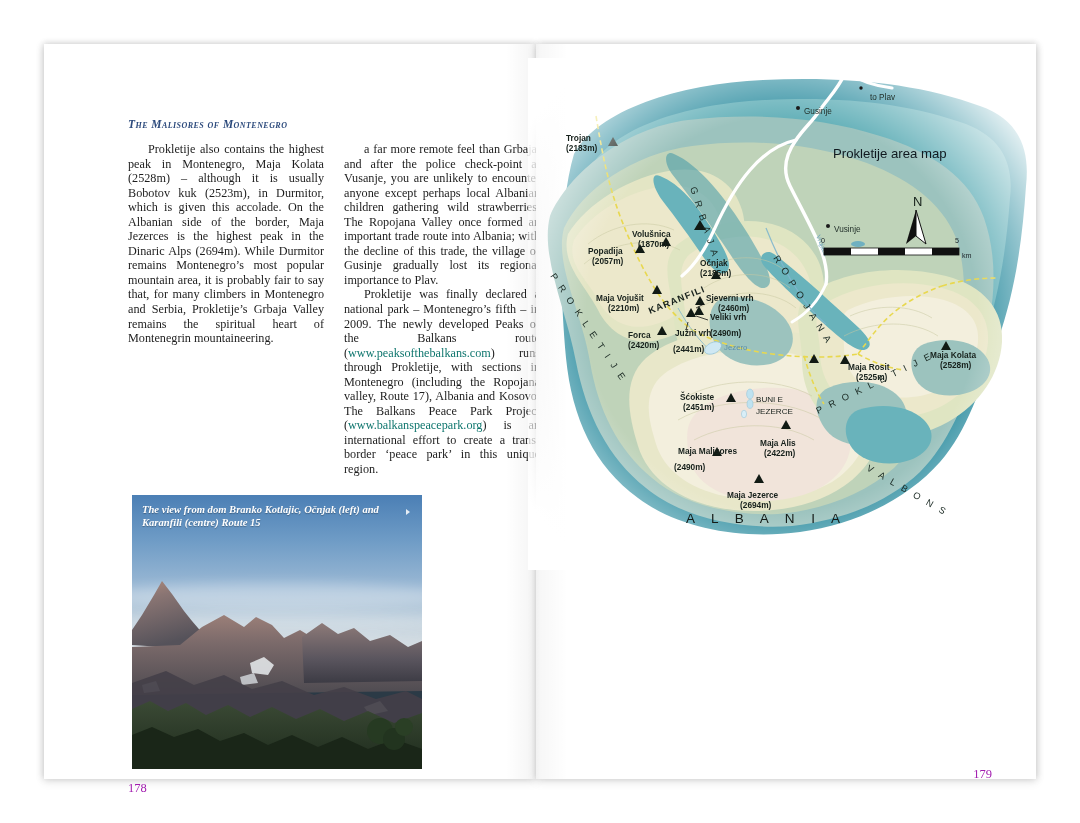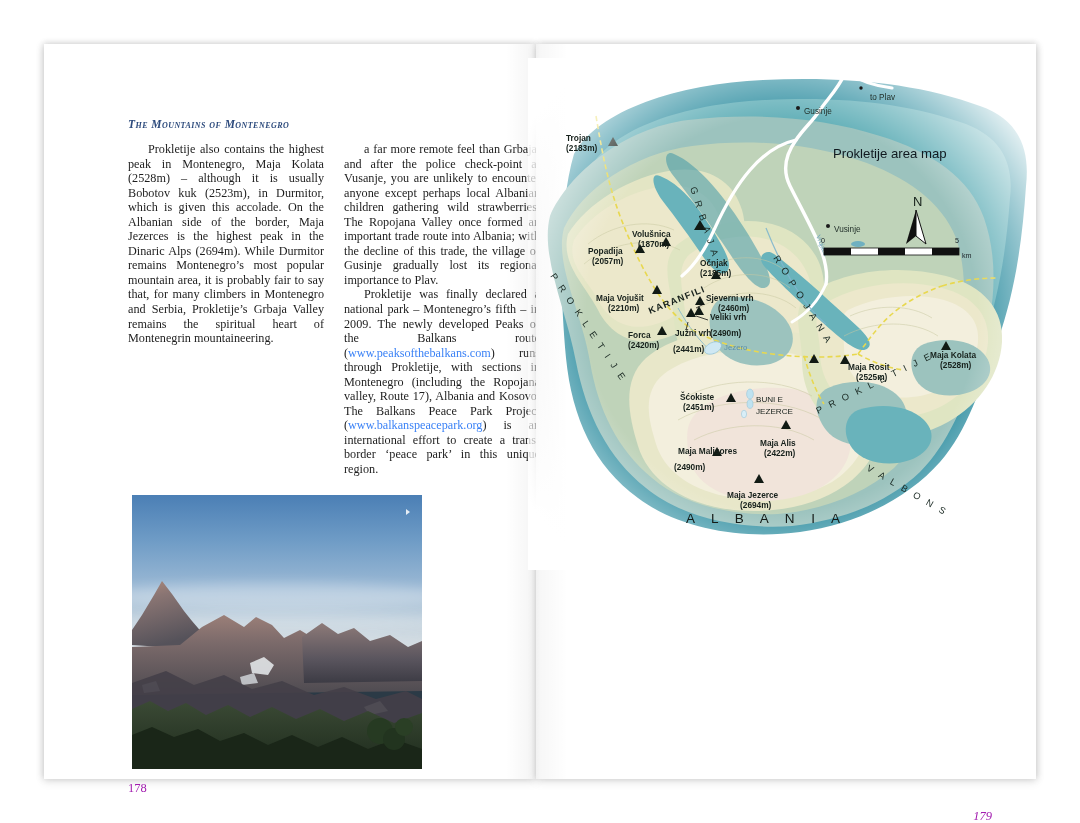--- a/index.html
+++ b/index.html
@@ -20,41 +20,41 @@
   
   .runhead{position:absolute;font-family:"Liberation Serif",serif;font-style:italic;
       font-variant:small-caps;font-weight:bold;color:#2c4a7c;font-size:11.5px;letter-spacing:.45px;}
   #rh-left{left:84px;top:74px;}
   #rh-right{right:44px;top:74px;}
 
   
   .col{position:absolute;font-family:Liberation Serif, serif;font-size:12.2px;line-height:14.55px;
        color:#1d1d1d;text-align:justify;text-justify:inter-word;hyphens:manual;}
   .col p{margin:0;text-indent:20px;}
-  a.web{color:#3b82f6;text-decoration:none;}
+  a.web{color:#0f766e;text-decoration:none;}
 
   #lc1{left:84px;top:98px;width:196px;}
   #lc2{left:300px;top:98px;width:196px;}
 
   
   #photo{position:absolute;left:88px;top:451px;width:290px;height:274px;overflow:hidden;background:#2b3a46;}
   .sky{position:absolute;left:0;top:0;width:100%;height:60%;
        background:linear-gradient(to bottom,#4b7fb5 0%,#6f9cc6 28%,#9ab8d4 56%,#c3d2dd 78%,#d8dee2 100%);}
   .cloudband{position:absolute;left:-10%;width:120%;border-radius:50%;background:rgba(255,255,255,.30);filter:blur(6px);}
   .ridge{position:absolute;left:0;width:100%;}
   .capt{position:absolute;left:10px;top:8px;width:270px;color:#ffffff;font-family:"Liberation Serif",serif;
         font-style:italic;font-weight:bold;font-size:10.6px;line-height:13px;z-index:8;
         text-shadow:0 1px 1px rgba(0,0,0,.30);}
   #photo .playmark{position:absolute;right:12px;top:14px;width:0;height:0;z-index:8;
         border-left:4px solid rgba(255,255,255,.85);border-top:3px solid transparent;border-bottom:3px solid transparent;}
 
   
   .folio{position:absolute;font-family:"Liberation Serif",serif;font-size:12.5px;color:#a21caf;}
   #folio-l{left:84px;top:737px;}
-  #folio-r{right:44px;top:765px;font-style:italic;}
+  #folio-r{right:44px;top:723px;}
 
   
   #map{position:absolute;left:528px;top:58px;width:508px;height:512px;overflow:hidden;}
   #map svg{display:block;}
   .mlabel{font-family:"Liberation Sans",sans-serif;font-size:8.3px;fill:#17211c;font-weight:bold;}
   .melev{font-family:"Liberation Sans",sans-serif;font-size:8.3px;fill:#17211c;font-weight:bold;}
   .mtown{font-family:"Liberation Sans",sans-serif;font-size:8.2px;fill:#23312b;}
   .mvalley{font-family:"Liberation Sans",sans-serif;font-size:9.6px;fill:#1b2a24;letter-spacing:2.2px;}
   .mrange{font-family:"Liberation Sans",sans-serif;font-size:9.3px;fill:#1b2a24;letter-spacing:2.6px;}
   .mcountry{font-family:"Liberation Sans",sans-serif;font-size:13.5px;fill:#141a16;letter-spacing:6.5px;}
@@ -65,21 +65,21 @@
   .mnorth{font-family:"Liberation Sans",sans-serif;font-size:13px;fill:#15201a;}
   .mbuni{font-family:"Liberation Sans",sans-serif;font-size:8.1px;fill:#17211c;}
 </style>
 </head>
 <body>
 
 <div id="spread">
 
   <div class="page" id="page-left">
 
-    <div class="runhead" id="rh-left">The Mountains of Montenegro</div>
+    <div class="runhead" id="rh-left">The Malisores of Montenegro</div>
 
     <div class="col" id="lc1">
       <p>Prokletije also contains the highest peak in Montenegro, Maja Kolata (2528m) – although it is usually Bobotov kuk (2523m), in Durmitor, which is given this accolade. On the Albanian side of the border, Maja Jezerces is the highest peak in the Dinaric Alps (2694m). While Durmitor remains Montenegro’s most popular mountain area, it is probably fair to say that, for many climbers in Montenegro and Serbia, Prokletije’s Grbaja Valley remains the spiritual heart of Montenegrin mountaineering.</p>
     </div>
 
     <div class="col" id="lc2">
       <p>a far more remote feel than Grbaja, and after the police check-point at Vusanje, you are unlikely to encounter anyone except perhaps local Albanian children gathering wild strawberries. The Ropojana Valley once formed an important trade route into Albania; with the decline of this trade, the village of Gusinje gradually lost its regional importance to Plav.</p>
       <p><span>Prokletije was finally declared a national park – Montenegro’s fifth – in 2009. The newly developed Peaks of the Balkans route (</span><a class="web" href="#">www.peaksofthebalkans.com</a><span>) runs through Prokletije, with sections in Montenegro (including the Ropojana valley, Route 17), Albania and Kosovo. The Balkans Peace Park Project (</span><a class="web" href="#">www.balkanspeacepark.org</a><span>) is an international effort to create a trans-border ‘peace park’ in this unique region.</span></p>
     </div>
 
@@ -127,20 +127,21 @@
 
         <path d="M0,214 L18,206 L36,216 L54,208 L74,220 L96,210 L118,222 L140,212 L164,224 L188,214 L212,226 L236,216 L262,228 L290,218 L290,274 L0,274 Z" fill="url(#forest)"></path>
         <path d="M0,240 L20,232 L42,242 L66,234 L88,246 L112,238 L136,250 L160,240 L186,252 L210,242 L236,254 L262,244 L290,254 L290,274 L0,274 Z" fill="#1a2618"></path>
 
         <circle cx="248" cy="236" r="13" fill="#263a22"></circle>
         <circle cx="262" cy="244" r="11" fill="#22341f"></circle>
         <circle cx="272" cy="232" r="9" fill="#2a3f25"></circle>
       </svg>
 
       <div class="playmark"></div>
+      <div class="capt">The view from dom Branko Kotlajic, Očnjak (left) and Karanfili (centre) Route 15</div>
     </div>
 
     <div class="folio" id="folio-l">178</div>
   </div>
 
   <div class="page" id="page-right">
 
     <div class="runhead" id="rh-right">Prokletije</div>
 
     <div class="folio" id="folio-r">179</div>

